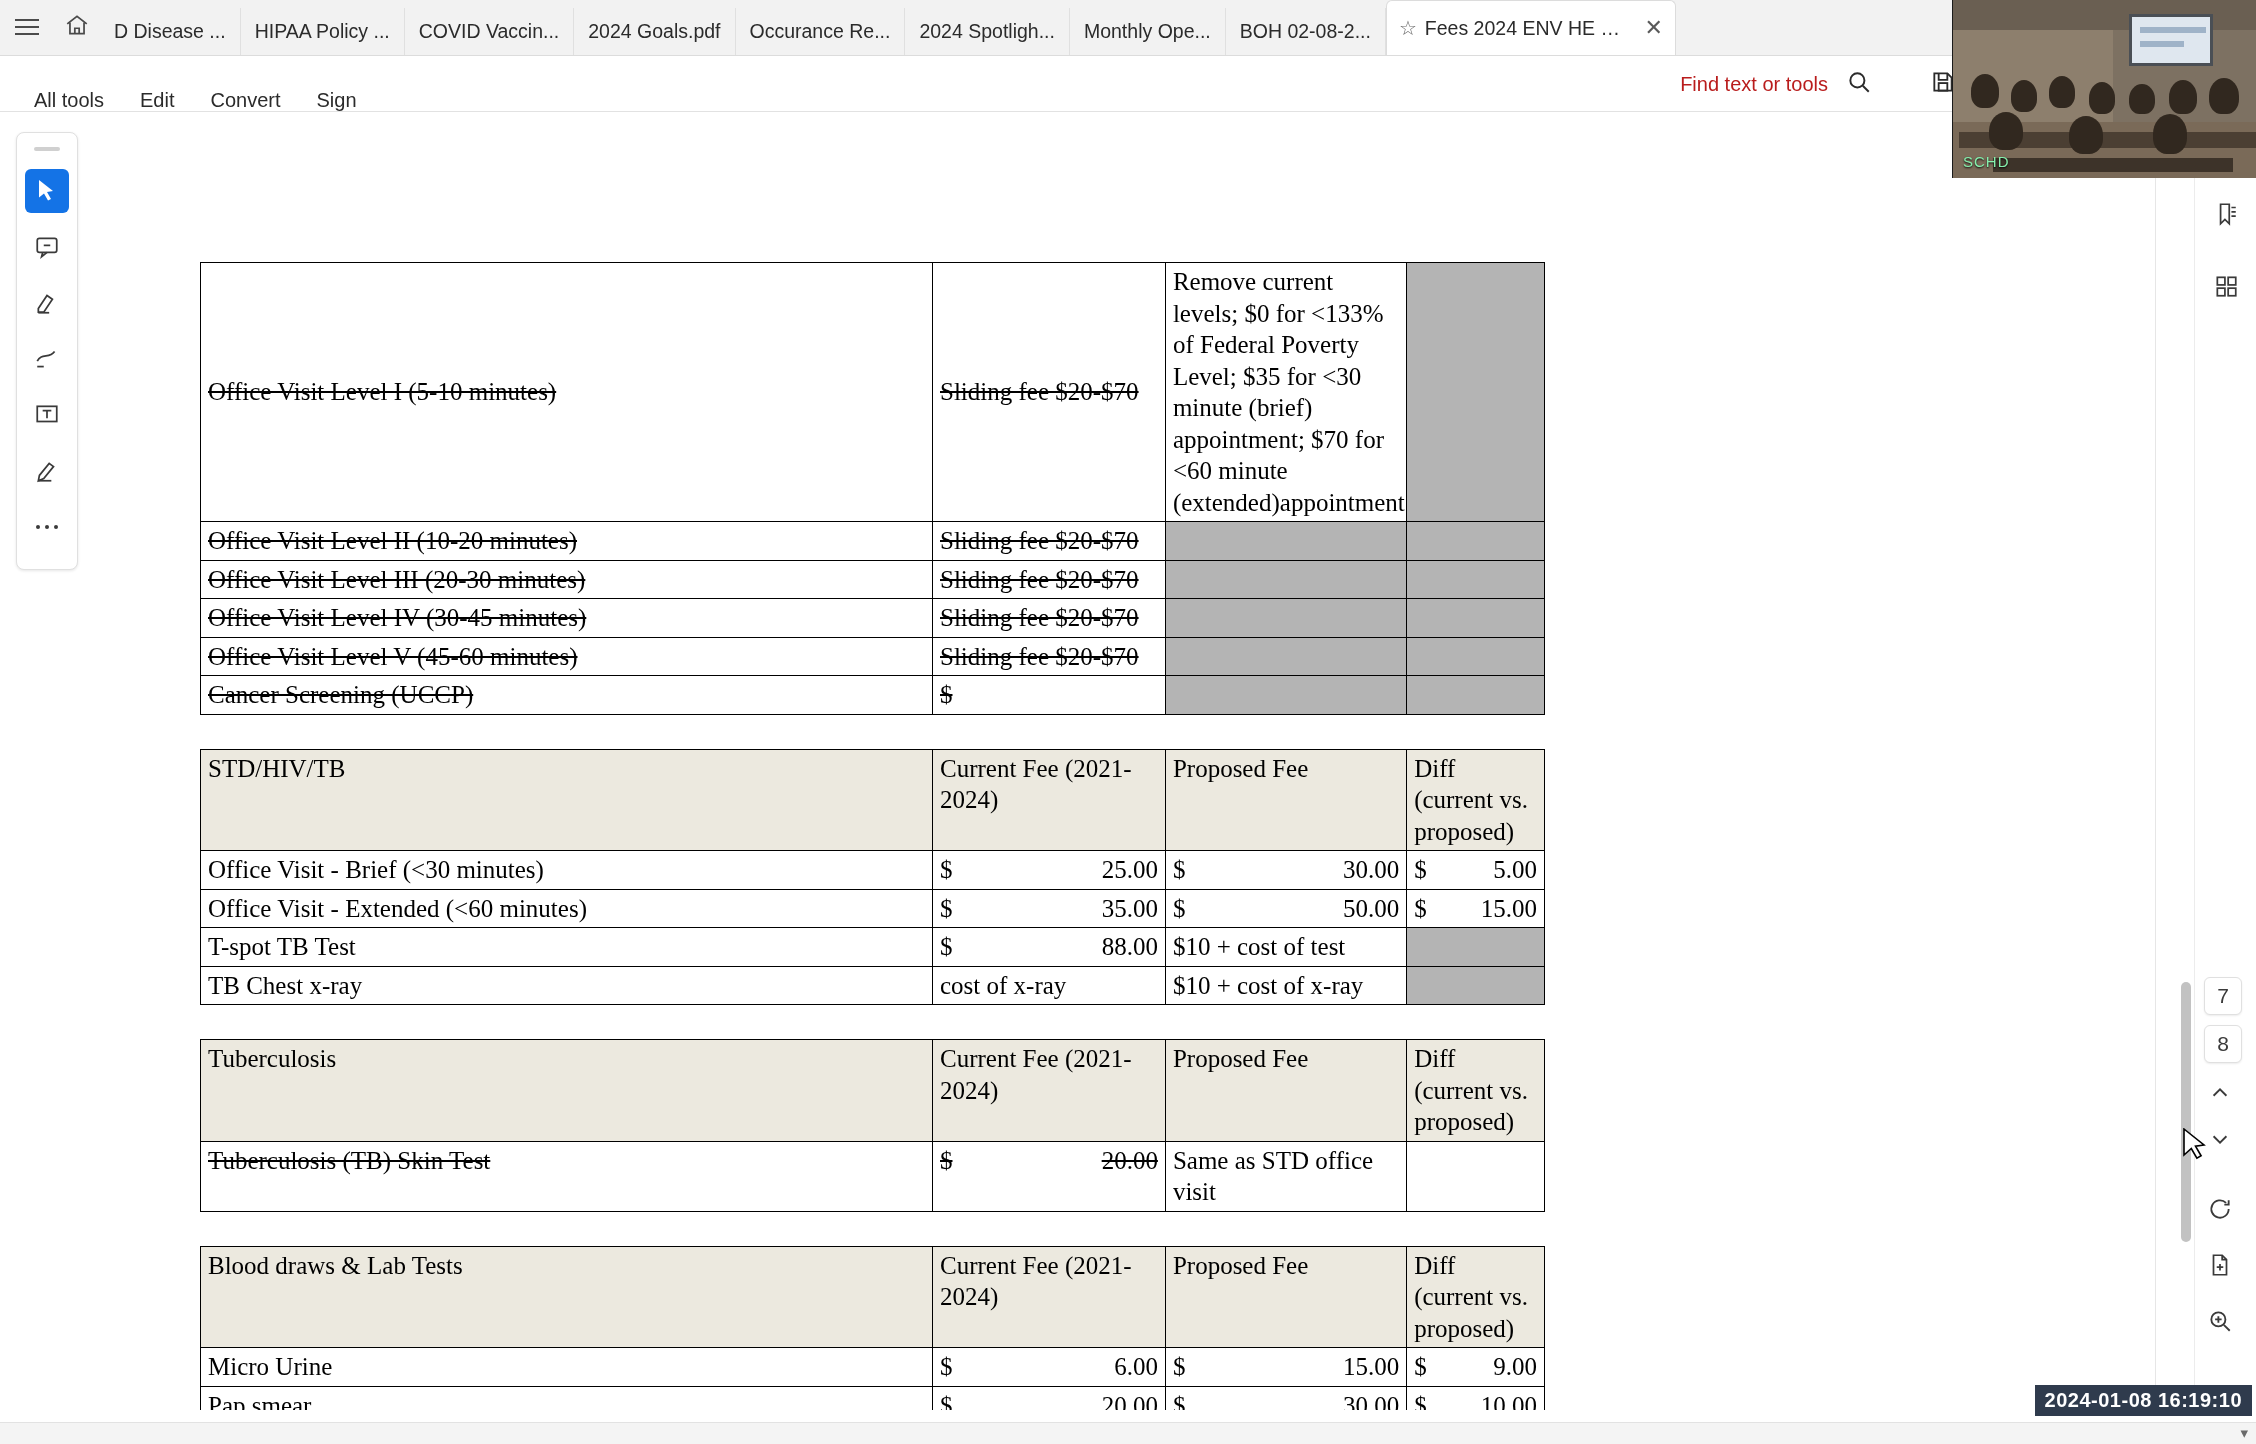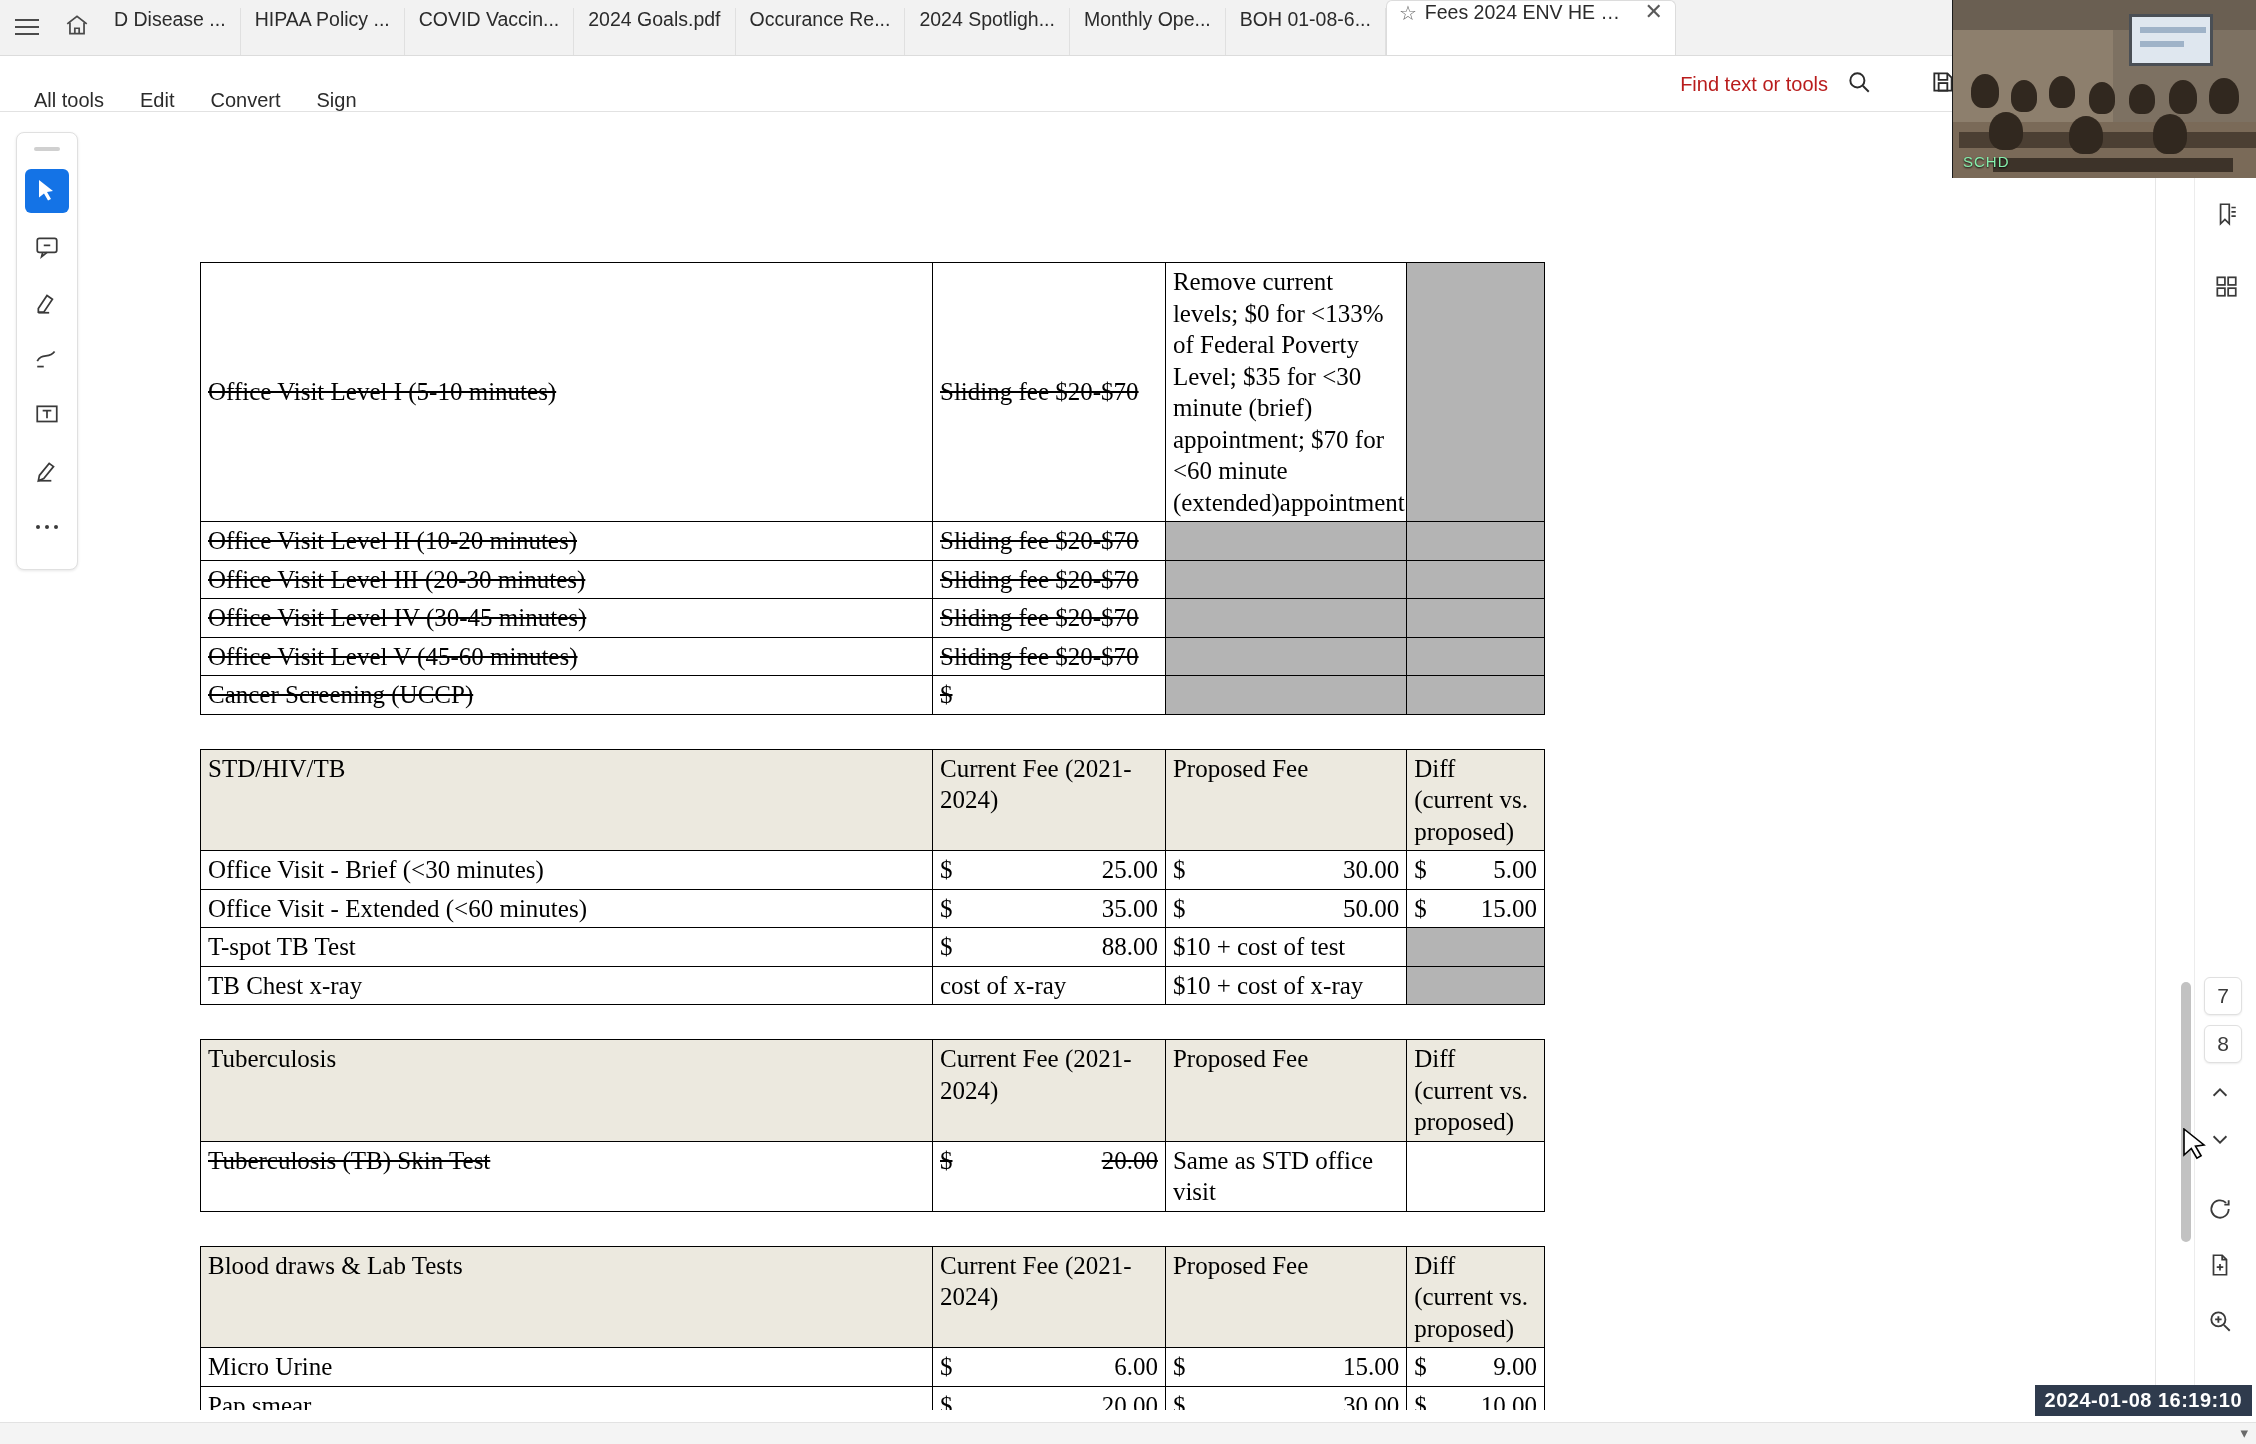--- a/index.html
+++ b/index.html
@@ -34,21 +34,21 @@
   .home-btn {
     width: 46px; height: 56px; display: flex; align-items: center; justify-content: center;
     flex: 0 0 auto;
   }
   .tabs {
     display: flex; align-items: flex-end; height: 56px; flex: 1 1 auto; min-width: 0;
     overflow: hidden;
   }
   .tab {
     height: 47px;
-    display: flex; align-items: flex-start;
+    display: flex; align-items: center;
     padding: 0 14px;
     font-size: 19.5px;
     color: #2b2b2b;
     white-space: nowrap;
     max-width: 195px;
     overflow: hidden;
     border-right: 1px solid #e0e0e0;
     flex: 0 0 auto;
   }
   .tab span.lbl { overflow: hidden; text-overflow: ellipsis; }
@@ -337,21 +337,21 @@
     <div class="tab">
         <span class="lbl">Occurance Re...</span>
       </div>
     <div class="tab">
         <span class="lbl">2024 Spotligh...</span>
       </div>
     <div class="tab">
         <span class="lbl">Monthly Ope...</span>
       </div>
     <div class="tab">
-        <span class="lbl">BOH 01-08-6...</span>
+        <span class="lbl">BOH 02-08-2...</span>
       </div>
     <div class="tab active">
       <span class="star">☆</span>
       <span class="lbl">Fees 2024 ENV HE NUR...</span>
       <span class="closex">✕</span>
     </div>
   </div>
 
   <div class="navarrows">
     <div class="navarrow">

